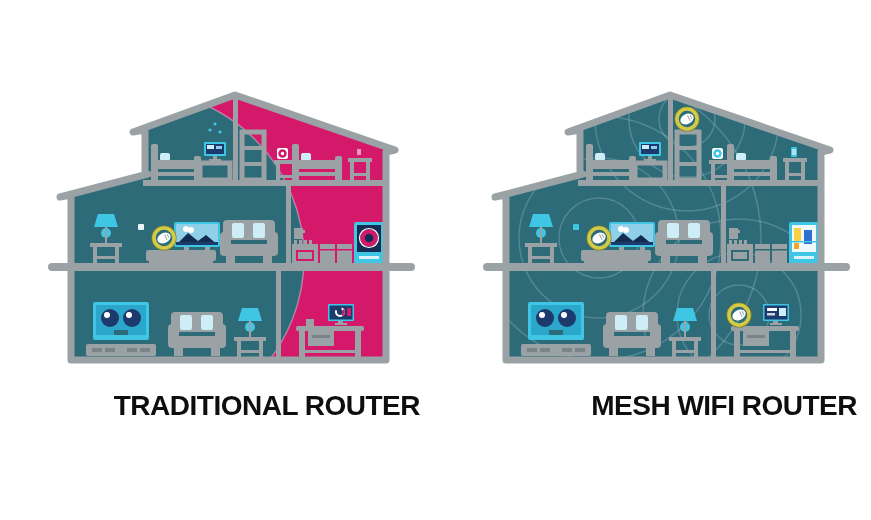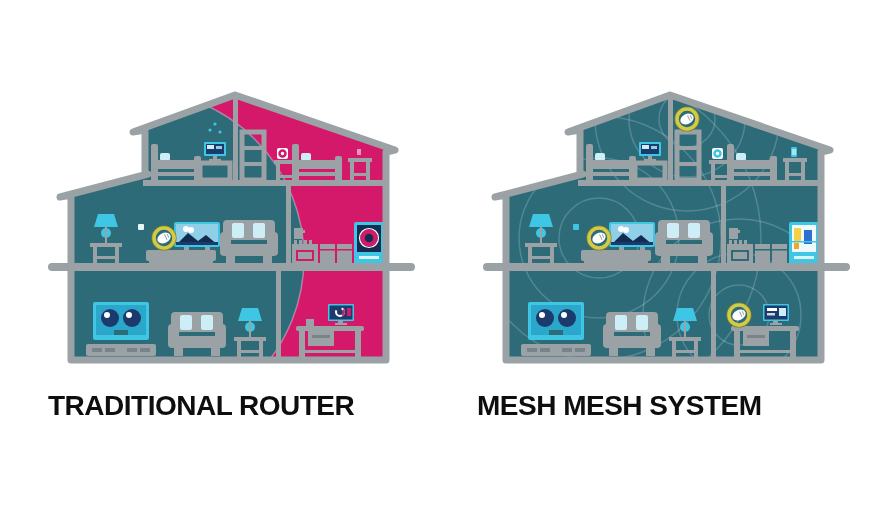--- a/index.html
+++ b/index.html
@@ -1,21 +1,21 @@
 <!DOCTYPE html>
 <html style="--teal: #2d6b79; --magenta: #d4196b; --gray: #9aa2a5; --gray_dark: #78838a; --cyan: #3fc6e4; --cyan_deep: #2aa7cb; --cyan_pale: #cdeef7; --sky: #8fd0e8; --navy: #1c3a6b; --navy_dark: #132c52; --yellow: #d3ca45; --yellow_dark: #85812c; --gold: #f7d046; --orange: #f5a623; --blue_item: #2f6fd0; --wifi_ring: rgba(234,246,248,0.20); --coverage_edge: rgba(255,255,255,0.35); --ink: #0e0e0e;"><head>
 <meta charset="utf-8">
 <style>
   html,body{margin:0;padding:0;background:#fff;}
   .stage{position:relative;width:871px;height:520px;background:#fff;overflow:hidden;
          font-family:"Liberation Sans", sans-serif;}
   svg.house{position:absolute;top:86px;}
   #house-left{left:48px;}
   #house-right{left:483px;}
-  .caption{position:absolute;top:390px;text-align:left;
+  .caption{position:absolute;top:390px;text-align:right;
            font-weight:bold;font-size:28px;letter-spacing:-0.5px;color:var(--ink,#0e0e0e);}
   #cap-left{left:48px;width:372px;}
   #cap-right{left:477px;width:380px;}
 </style>
 </head>
 <body>
 
 <div class="stage">
 
 <svg width="0" height="0" style="position:absolute">
@@ -308,15 +308,15 @@
     <path d="M23,274 L23,109 L12,111 L100,88 L97,88 L97,44 L85,46 L187,9 L347,64 L338,66 L338,274 Z" fill="none" stroke="var(--gray)" stroke-width="7" stroke-linejoin="round"></path>
     <rect x="95" y="94" width="246" height="6" fill="var(--gray)"></rect>
     <rect x="0" y="177" width="367" height="8" rx="4" fill="var(--gray)"></rect>
     <rect x="185" y="12" width="5" height="84" fill="var(--gray)"></rect>
     <rect x="238" y="98" width="5" height="82" fill="var(--gray)"></rect>
     <rect x="228" y="183" width="5" height="92" fill="var(--gray)"></rect>
   </g>
 </svg>
 
 <div class="caption" id="cap-left">TRADITIONAL ROUTER</div>
-<div class="caption" id="cap-right">MESH MESH SYSTEM</div>
+<div class="caption" id="cap-right">MESH WIFI ROUTER</div>
 
 </div>
 
 </body></html>

